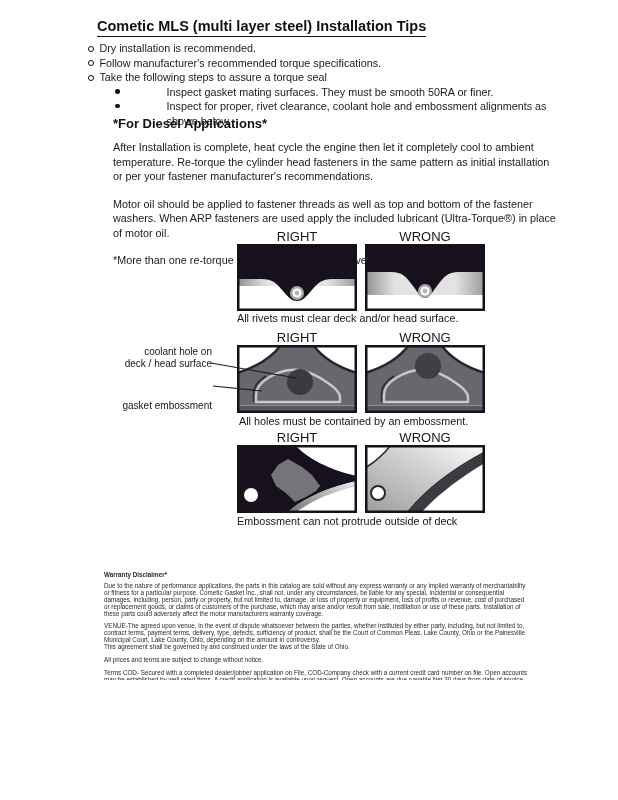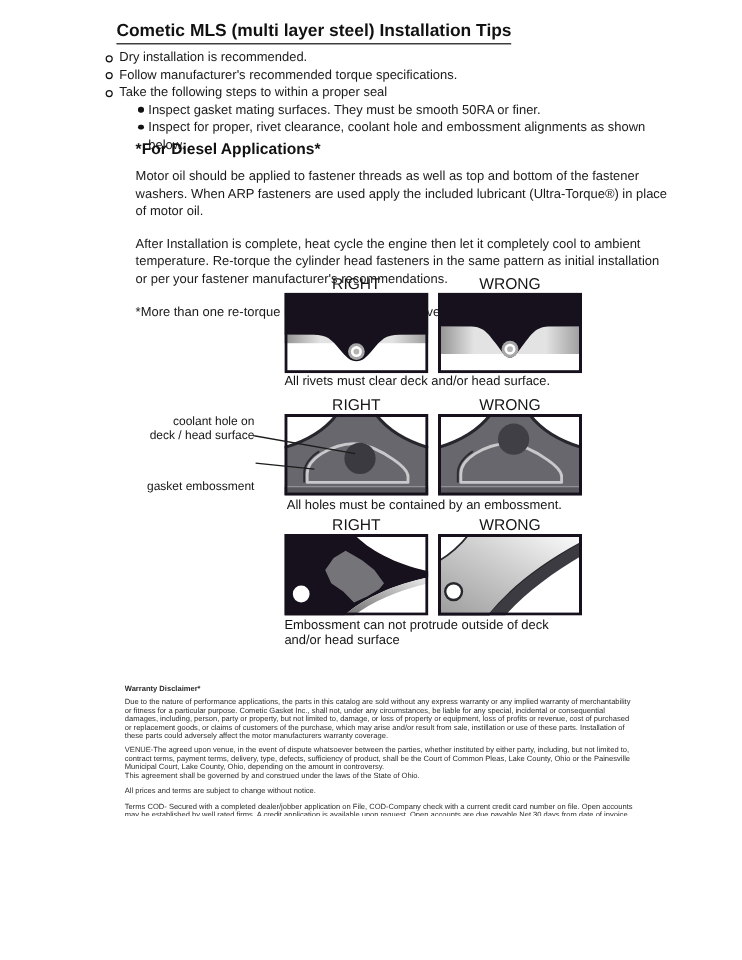--- a/index.html
+++ b/index.html
@@ -11,21 +11,21 @@
   }
   
   .title{
     position:absolute;left:97px;top:18px;margin:0;
     font-size:14.5px;font-weight:bold;color:#111;
     border-bottom:1.6px solid #111;padding-bottom:2px;
   }
   
   .bullets{position:absolute;left:88px;top:41px;width:470px;font-size:10.8px;line-height:14.5px;}
   .b-row{display:flex;align-items:flex-start;}
-  .b-row.sub{margin-left:27px;}
+  .b-row.sub{margin-left:27px;gap:43px;}
   .ring{flex:0 0 auto;width:4.4px;height:4.4px;border:1.2px solid #111;border-radius:50%;margin:4.5px 5px 0 0;}
   .dot{flex:0 0 auto;width:4.6px;height:4.6px;background:#111;border-radius:50%;margin:4.8px 4px 0 0;}
   
   .diesel{position:absolute;left:113px;top:116px;width:447px;}
   .diesel h2{margin:0 0 9px 0;font-size:13px;font-weight:bold;color:#111;}
   .diesel p{margin:0 0 13px 0;font-size:10.8px;line-height:14.5px;}
   .diesel .note{margin:0;}
   
   .dg-label{position:absolute;width:120px;text-align:center;font-size:13px;color:#151515;}
   .dg-box{position:absolute;width:120px;}
@@ -53,36 +53,36 @@
     <div class="b-row">
       <span class="ring"></span>
       <span>Dry installation is recommended.</span>
     </div>
     <div class="b-row">
       <span class="ring"></span>
       <span>Follow manufacturer's recommended torque specifications.</span>
     </div>
     <div class="b-row">
       <span class="ring"></span>
-      <span>Take the following steps to within a proper seal</span>
+      <span>Take the following steps to assure a torque seal</span>
     </div>
     <div class="b-row sub">
       <span class="dot"></span>
       <span>Inspect gasket mating surfaces.  They must be smooth 50RA or finer.</span>
     </div>
     <div class="b-row sub">
       <span class="dot"></span>
       <span>Inspect for proper, rivet clearance, coolant hole and embossment alignments as shown below.</span>
     </div>
   </div>
 
   <div class="diesel">
     <h2>*For Diesel Applications*</h2>
+    <p>After Installation is complete, heat cycle the engine then let it completely cool to ambient temperature. Re-torque the cylinder head fasteners in the same pattern as initial installation or per your fastener manufacturer's recommendations.</p>
     <p>Motor oil should be applied to fastener threads as well as top and bottom of the fastener washers. When ARP fasteners are used apply the included lubricant (Ultra-Torque®) in place of motor oil.</p>
-    <p>After Installation is complete, heat cycle the engine then let it completely cool to ambient temperature. Re-torque the cylinder head fasteners in the same pattern as initial installation or per your fastener manufacturer's recommendations.</p>
     <p class="note">*More than one re-torque may be required to achieve proper fastener stretch*</p>
   </div>
 
   <div class="dg-label" style="left:237px;top:229px;">RIGHT</div>
   <div class="dg-label" style="left:365px;top:229px;">WRONG</div>
 
   <div class="dg-box" style="left:237px;top:244px;">
     <svg viewBox="0 0 120 67" width="120" height="67">
       <defs>
         <linearGradient id="g1" x1="0" y1="0" x2="1" y2="0">
@@ -198,21 +198,20 @@
       <rect width="120" height="68" fill="#fff"></rect>
       <path d="M26,0 L120,0 L120,7 C92,22 62,43 42,68 L0,68 L0,23 C10,17 19,9 26,0 Z" fill="url(#g3w)" stroke="#26262c" stroke-width="1.5"></path>
       <path d="M42,68 C62,43 92,22 120,7 L120,18 C96,32 72,50 56,68 Z" fill="#3b3b41"></path>
       <circle cx="13" cy="48" r="7" fill="#ffffff" stroke="#26262c" stroke-width="2"></circle>
       <rect x="1.25" y="1.25" width="117.5" height="65.5" fill="none" stroke="#17111d" stroke-width="2.5"></rect>
     </svg>
   </div>
 
   <div class="caption" style="left:237px;top:515px;">
     <div>Embossment can not protrude outside of deck</div>
-    <div>and/or head surface</div>
   </div>
 
   <div class="fineprint">
     <p class="fp-head">Warranty Disclaimer*</p>
     <p>Due to the nature of performance applications, the parts in this catalog are sold without any express warranty or any implied warranty of merchantability or fitness for a particular purpose.  Cometic Gasket Inc., shall not, under any circumstances, be liable for any special, incidental or consequential damages, including, person, party or property, but not limited to, damage, or loss of property or equipment, loss of profits or revenue, cost of purchased or replacement goods, or claims of customers of the purchase, which may arise and/or result from sale, instillation or use of these parts.  Installation of these parts could adversely affect the motor manufacturers warranty coverage.</p>
     <p class="tight">VENUE-The agreed upon venue, in the event of dispute whatsoever between the parties, whether instituted by either party, including, but not limited to, contract terms, payment terms, delivery, type, defects, sufficiency of product, shall be the Court of Common Pleas, Lake County, Ohio or the Painesville Municipal Court, Lake County, Ohio, depending on the amount in controversy.</p>
     <p class="tight-after">This agreement shall be governed by and construed under the laws of the State of Ohio.</p>
     <p>All prices and terms are subject to change without notice.</p>
     <p>Terms COD- Secured with a completed dealer/jobber application on File, COD-Company check with a current credit card number on file.  Open accounts may be established by well rated firms.  A credit application is available upon request.  Open accounts are due payable Net 30 days from date of invoice.  No statement will be sent.  If an account becomes 60 or more days past due, it is subject to being placed on credit hold.  No orders will be shipped or new orders accepted until past due balance is paid.  If an account becomes 90 or more days past due, it is subject to being placed for collections.  All costs of collection are the responsibility of the customer, including attorney fees, court costs, and other expenses of litigation.</p>
     <p>Returns- Authorized (RGA) must be obtained in advance on all returns.  A packing slip or invoice number must accompany the merchandise.  No returns after 30 days from invoice date.  All returns are subject to a 25% restocking charge.  All custom designed and custom manufactured gaskets are non-returnable.</p>

